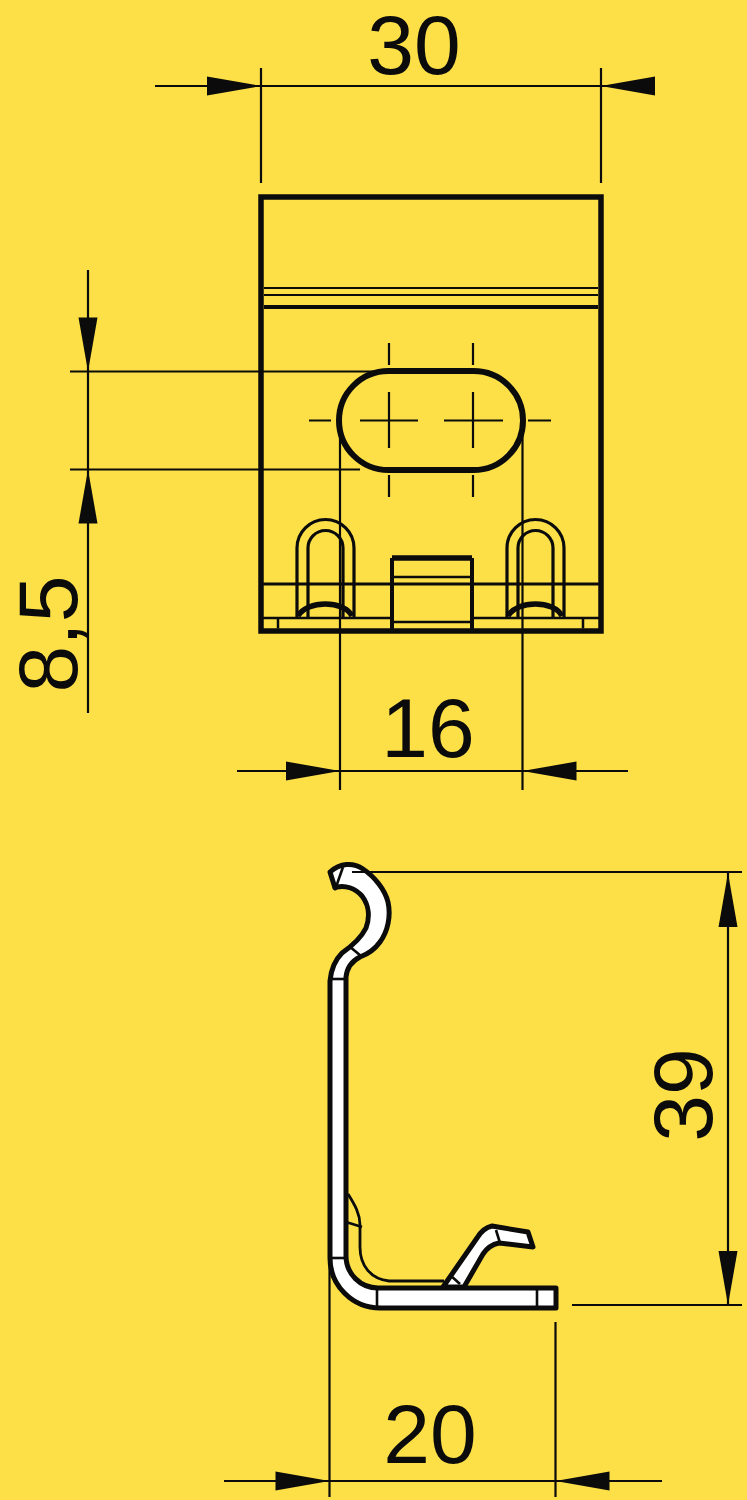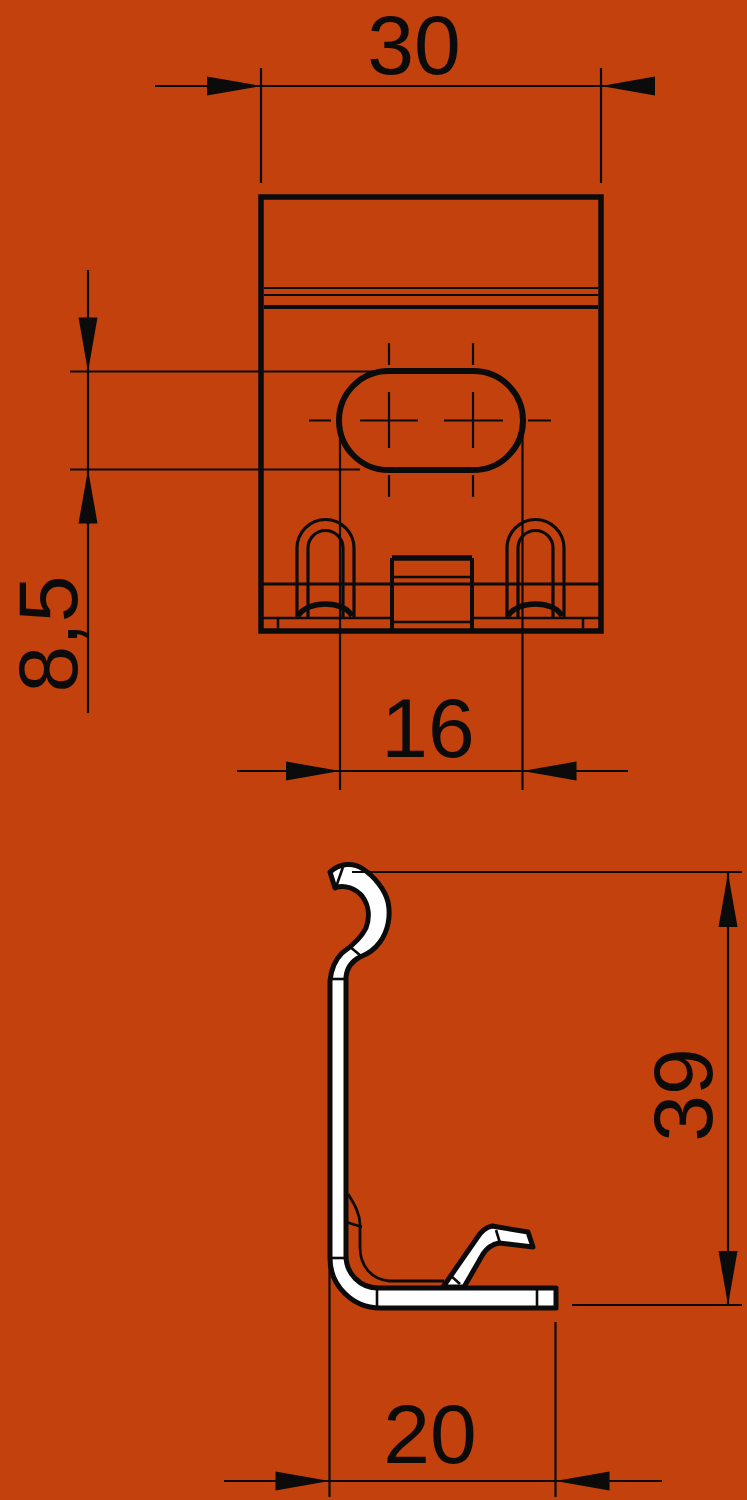--- a/index.html
+++ b/index.html
@@ -1,16 +1,16 @@
 <!DOCTYPE html>
 <html><head>
 <meta charset="utf-8">
 <style>
   html,body{margin:0;padding:0;background:#ffffff;}
-  .page{position:relative;width:747px;height:1500px;background:#c2410c;overflow:hidden;}
+  .page{position:relative;width:747px;height:1500px;background:#fde047;overflow:hidden;}
   svg{display:block;}
   text{font-family:"Liberation Sans","DejaVu Sans",sans-serif;font-size:84px;fill:#0b0b0b;}
   .thick{stroke:#0b0b0b;stroke-width:5.5;fill:none;}
   .med{stroke:#0b0b0b;stroke-width:3.2;fill:none;}
   .body-line{stroke:#0b0b0b;stroke-width:3;fill:none;}
   .thin{stroke:#0b0b0b;stroke-width:2.5;fill:none;}
   .dim{stroke:#0b0b0b;stroke-width:2.2;fill:none;}
   .arrow{fill:#0b0b0b;stroke:none;}
   .profile{fill:#ffffff;stroke:#0b0b0b;stroke-width:5;stroke-linejoin:round;}
   .tick{stroke:#0b0b0b;stroke-width:2.6;fill:none;}

